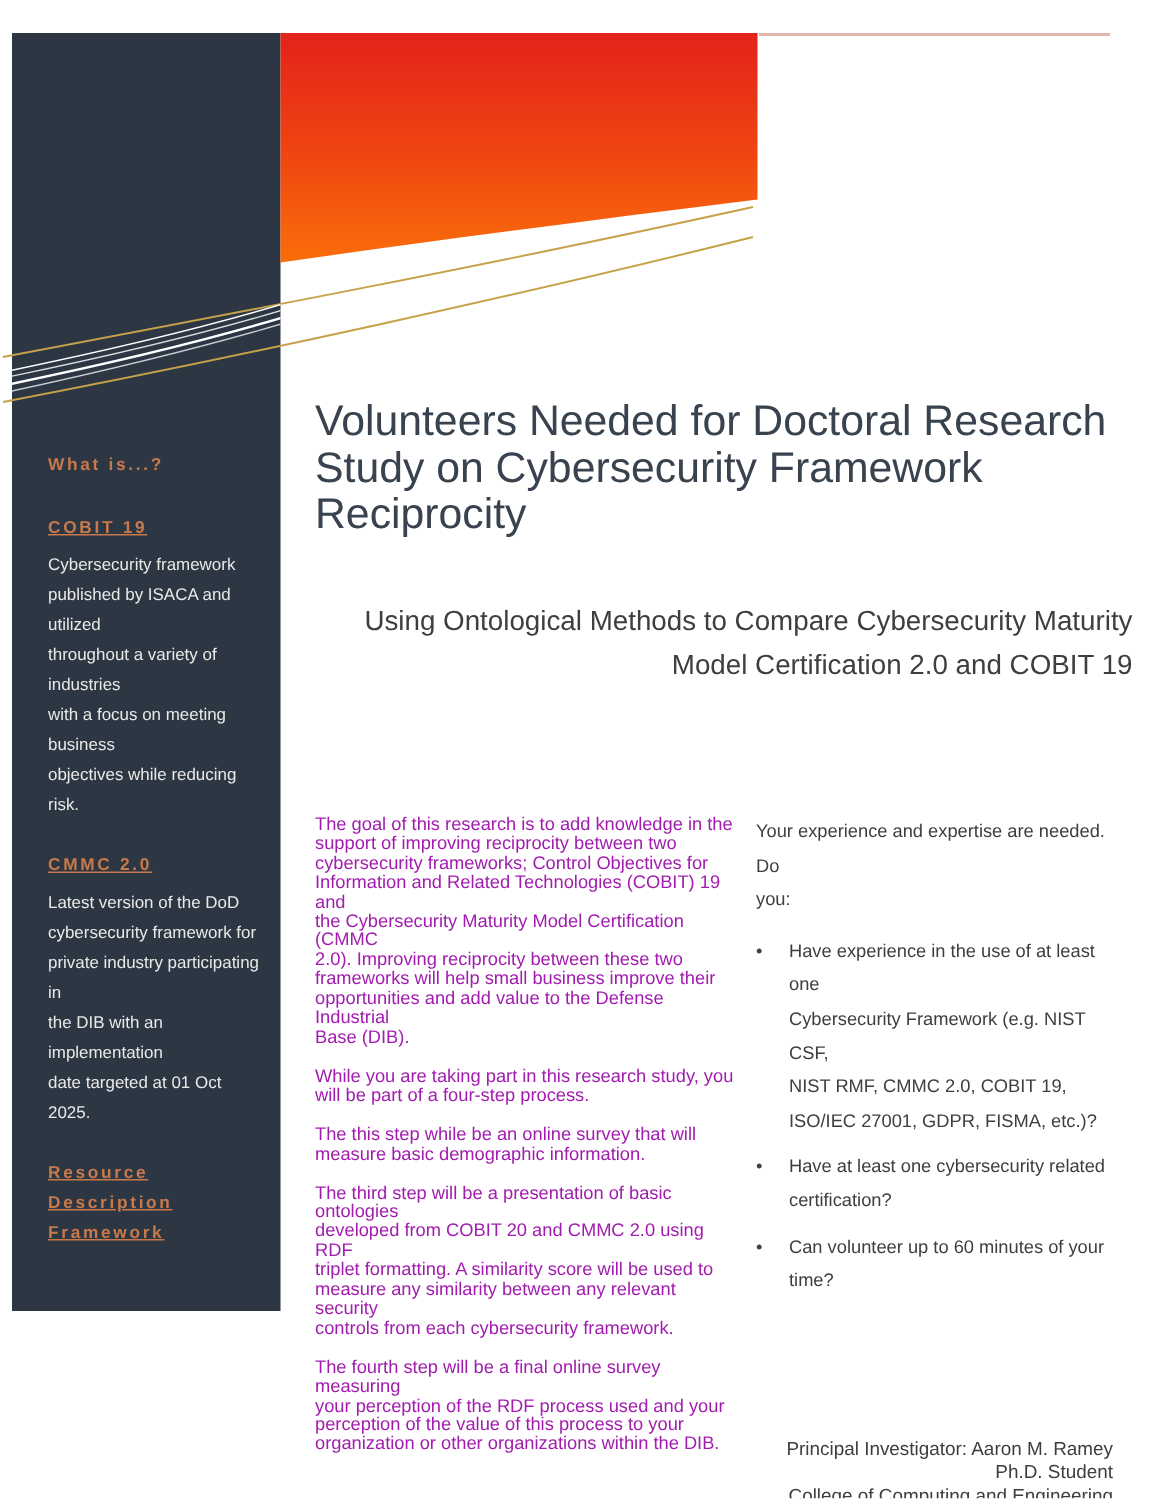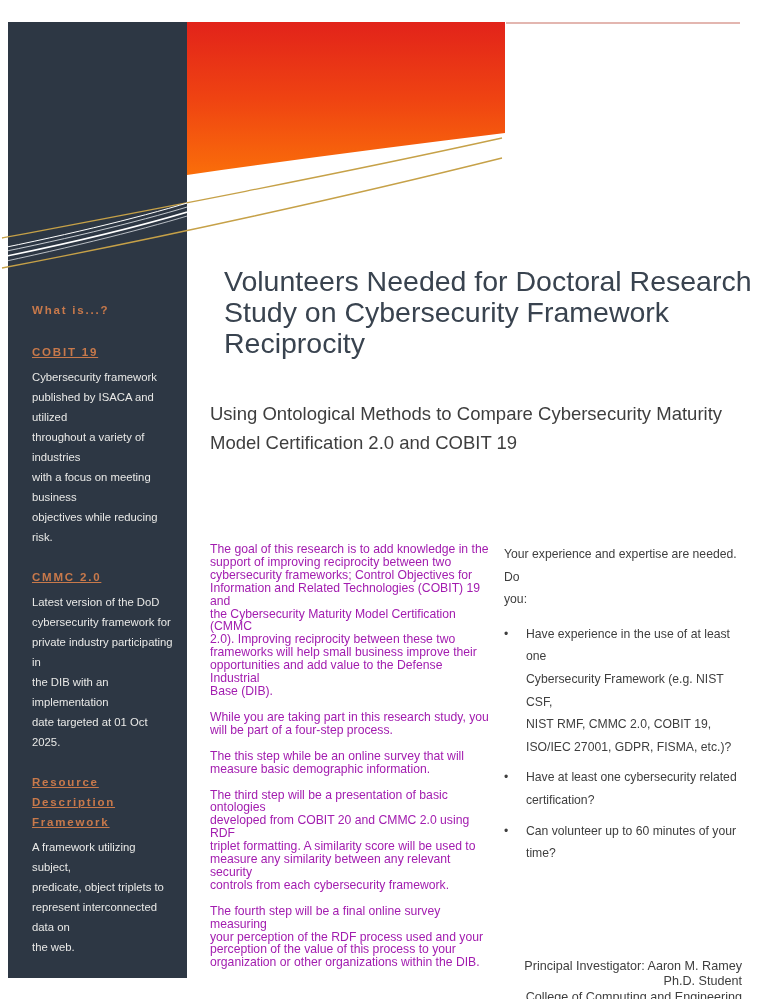--- a/index.html
+++ b/index.html
@@ -2,49 +2,49 @@
 <html><head>
 <meta charset="utf-8">
 <style>
   html,body { margin:0; padding:0; background:#ffffff; }
   .page {
     position:relative; width:772px; height:999px; background:#ffffff;
     font-family:"Liberation Sans", sans-serif; overflow:hidden;
   }
   
   .sidebar {
-    position:absolute; left:8px; top:22px; width:179px; height:956px;
+    position:absolute; left:8px; top:22px; width:179px; height:852px;
     background:#2D3744; box-sizing:border-box;
     padding:278px 10px 0 24px; z-index:1;
   }
   .sb-title {
     color:#C8794B; font-weight:bold; font-size:11.5px; letter-spacing:1.8px;
     line-height:20px; margin:0 0 22px 0;
   }
   .sb-section h3 {
     color:#C8794B; font-weight:bold; font-size:11.5px; letter-spacing:1.8px;
     line-height:20px; margin:0 0 5px 0; white-space:pre-line;text-decoration:underline;
   }
   .sb-section p {
     color:#E9E9E7; font-size:11.3px; line-height:20px; margin:0 0 20px 0;
     white-space:pre-line;
   }
   
   .banner { position:absolute; left:0; top:0; z-index:2; pointer-events:none; }
   
-  .title-block { position:absolute; left:224px; top:266px; width:545px; z-index:3; }
+  .title-block { position:absolute; left:210px; top:266px; width:545px; z-index:3; }
   .title-block h1 {
     margin:0; font-weight:normal; font-size:28.5px; line-height:31px;
     color:#39434F; white-space:pre-line;
   }
   .subtitle { margin-top:8px; font-size:19px; line-height:23px; color:#39434F; }
   .study-title {
     position:absolute; left:210px; top:399px; width:545px; z-index:3;
     margin:0; font-weight:normal; font-size:18.5px; line-height:29px;
-    color:#3E3E3E; white-space:pre-line;
+    color:#3E3E3E; white-space:pre-line;text-align:right;
   }
   
   .columns {
     position:absolute; left:210px; top:543px; width:532px; z-index:3;
     display:flex; gap:10px;
   }
   .col-left { width:284px; }
   .col-left p {
     margin:0 0 13px 0; font-size:12.2px; line-height:12.9px; color:#a21caf;
     white-space:pre-line;
@@ -88,24 +88,20 @@
       <p>Latest version of the DoD
 cybersecurity framework for
 private industry participating in
 the DIB with an implementation
 date targeted at 01 Oct 2025.</p>
     </section>
 
     <section class="sb-section">
       <h3>Resource Description
 Framework</h3>
-      <p>A framework utilizing subject,
-predicate, object triplets to
-represent interconnected data on
-the web.</p>
     </section>
   </aside>
 
   <svg class="banner" width="772" height="340" viewBox="0 0 772 340">
     <defs>
       <linearGradient id="og" x1="0" y1="0" x2="0" y2="1">
         <stop offset="0" stop-color="#E2231A"></stop>
         <stop offset="0.5" stop-color="#EF4312"></stop>
         <stop offset="1" stop-color="#FA6E0A"></stop>
       </linearGradient>

